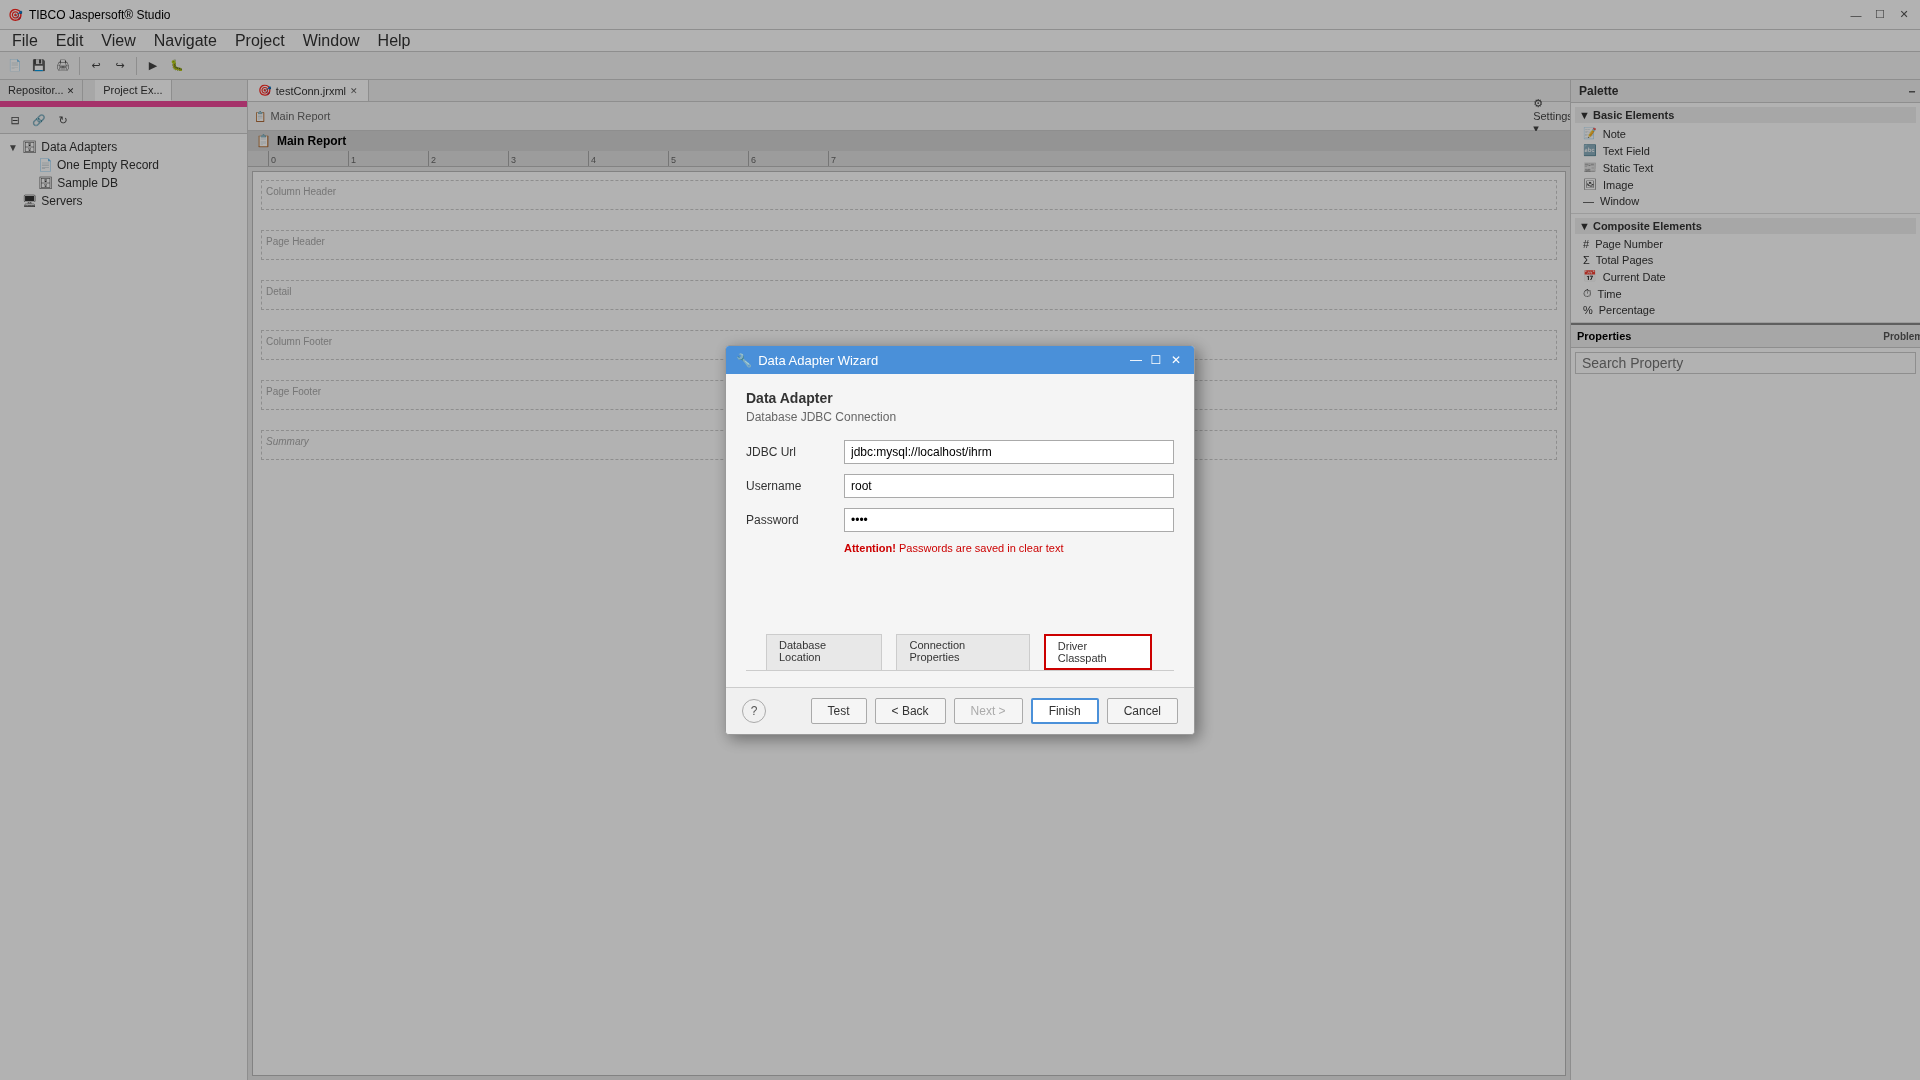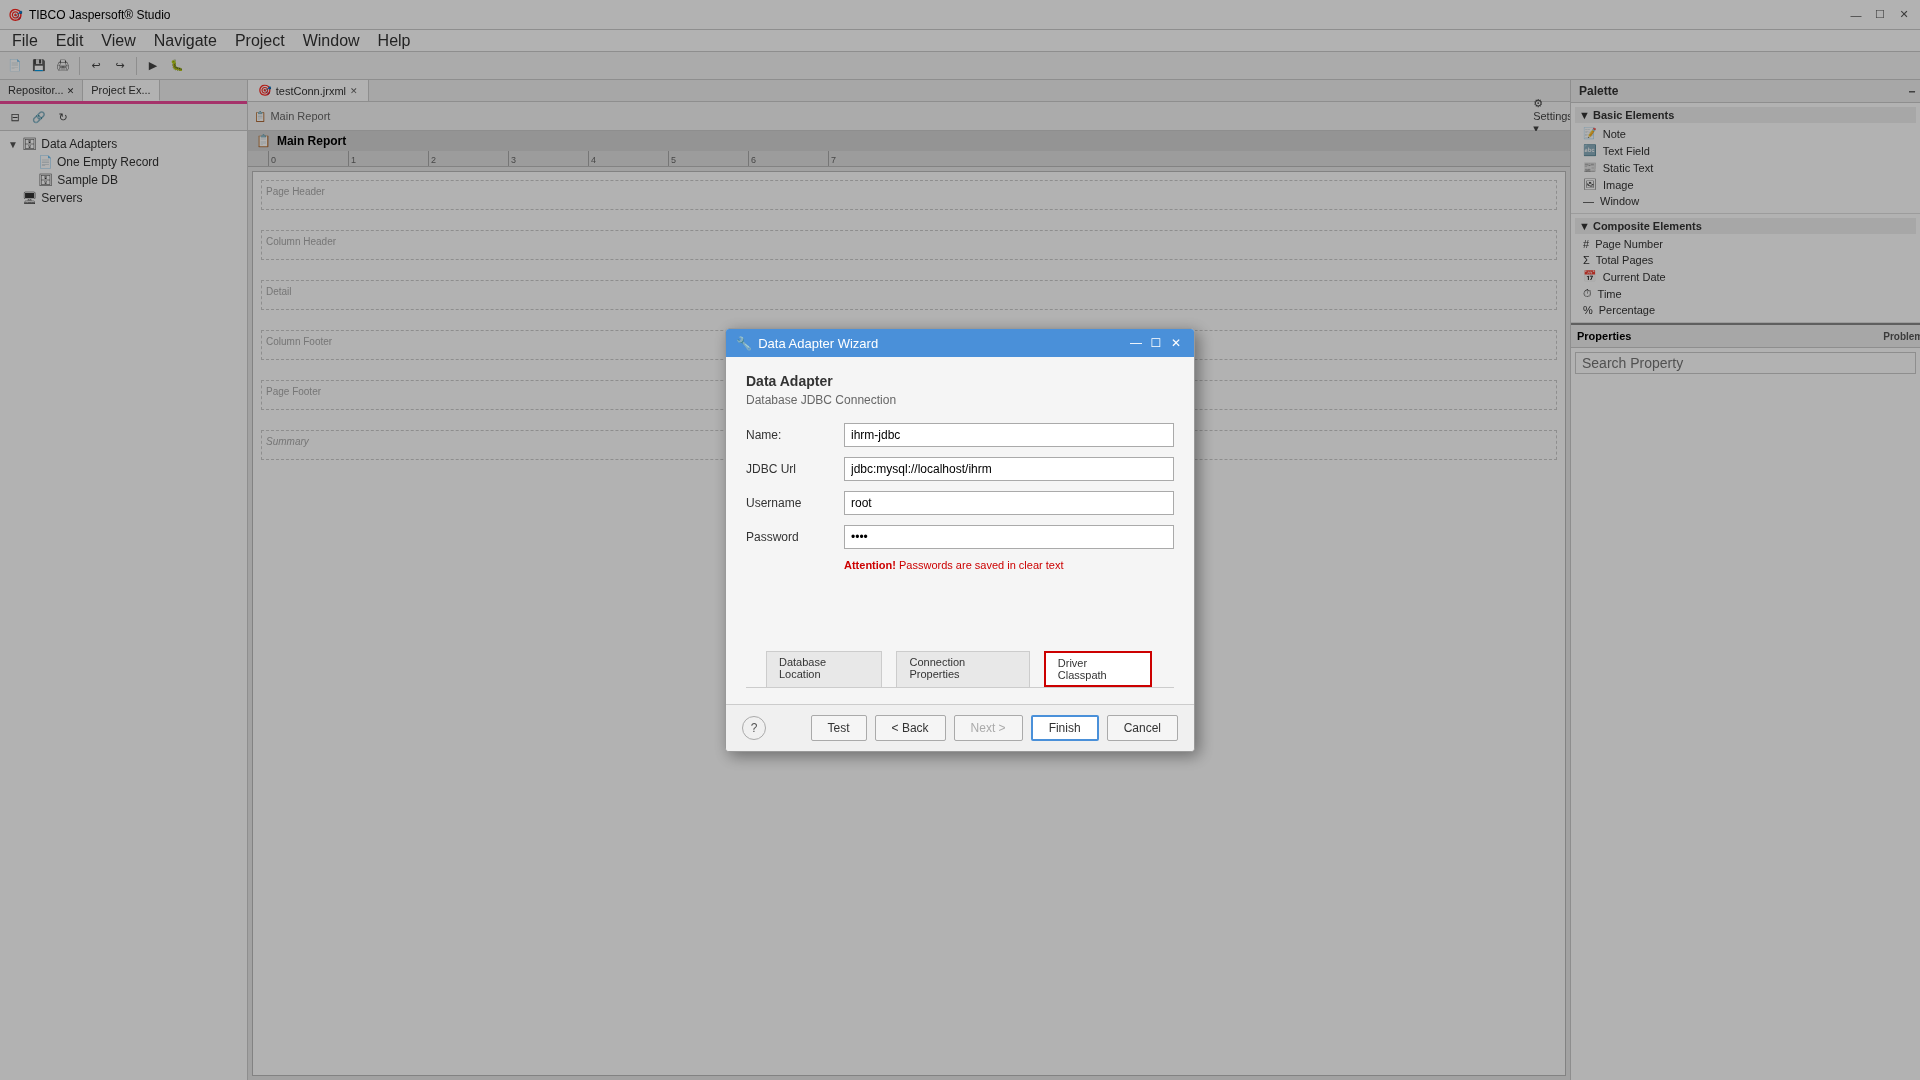--- a/index.html
+++ b/index.html
@@ -92,21 +92,22 @@
     .left-panel {
       width: 248px;
       background: #fff;
       border-right: 1px solid #ccc;
       display: flex;
       flex-direction: column;
     }
     .panel-tabs {
       display: flex;
       background: #f0f0f0;
-      border-bottom: 3px solid #ec4899;
+      border-bottom: 6px solid #ec4899;
+      gap: 12px;
     }
     .panel-tab {
       padding: 4px 8px;
       font-size: 11px;
       cursor: pointer;
       color: #333;
       border-right: 1px solid #ccc;
     }
     .panel-tab.active {
       background: #fff;
@@ -566,24 +567,24 @@
         <div class="ruler-mark">5</div>
         <div class="ruler-mark">6</div>
         <div class="ruler-mark">7</div>
       </div>
     </div>
 
     <div class="report-content">
 
       <div style="padding: 8px; color: #999; font-size: 11px; display: flex; flex-direction: column; gap: 20px;">
         <div style="border: 1px dashed #ccc; padding: 4px; min-height: 30px;">
-          <span style="font-size:10px; color:#aaa;">Page Header</span>
+          <span style="font-size:10px; color:#aaa;">Column Header</span>
         </div>
         <div style="border: 1px dashed #ccc; padding: 4px; min-height: 30px;">
-          <span style="font-size:10px; color:#aaa;">Column Header</span>
+          <span style="font-size:10px; color:#aaa;">Page Header</span>
         </div>
         <div style="border: 1px dashed #ccc; padding: 4px; min-height: 30px;">
           <span style="font-size:10px; color:#aaa;">Detail</span>
         </div>
         <div style="border: 1px dashed #ccc; padding: 4px; min-height: 30px;">
           <span style="font-size:10px; color:#aaa;">Column Footer</span>
         </div>
         <div style="border: 1px dashed #ccc; padding: 4px; min-height: 30px;">
           <span style="font-size:10px; color:#aaa;">Page Footer</span>
         </div>
@@ -676,24 +677,20 @@
         <span class="modal-ctrl-btn">—</span>
         <span class="modal-ctrl-btn">☐</span>
         <span class="modal-ctrl-btn">✕</span>
       </div>
     </div>
 
     <div class="modal-body">
       <div class="modal-section-title">Data Adapter</div>
       <div class="modal-subtitle">Database JDBC Connection</div>
 
-      <div class="form-row">
-        <span class="form-label">Name:</span>
-        <input class="form-input" type="text" value="ihrm-jdbc" style="">
-      </div>
 
 
       <div class="form-row">
         <span class="form-label">JDBC Url</span>
         <input class="form-input" type="text" value="jdbc:mysql://localhost/ihrm" style="">
       </div>
 
       <div class="form-row">
         <span class="form-label">Username</span>
         <input class="form-input" type="text" value="root" style="">

